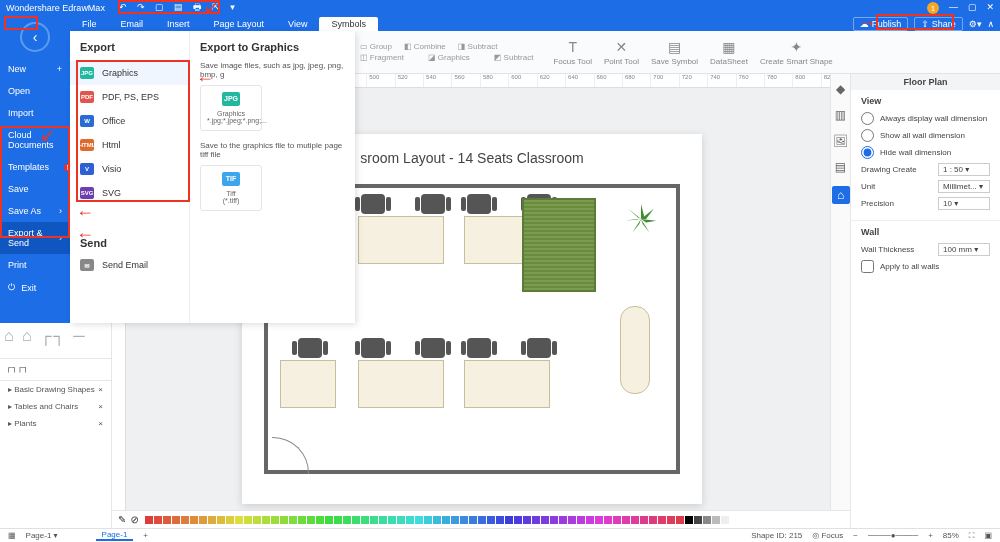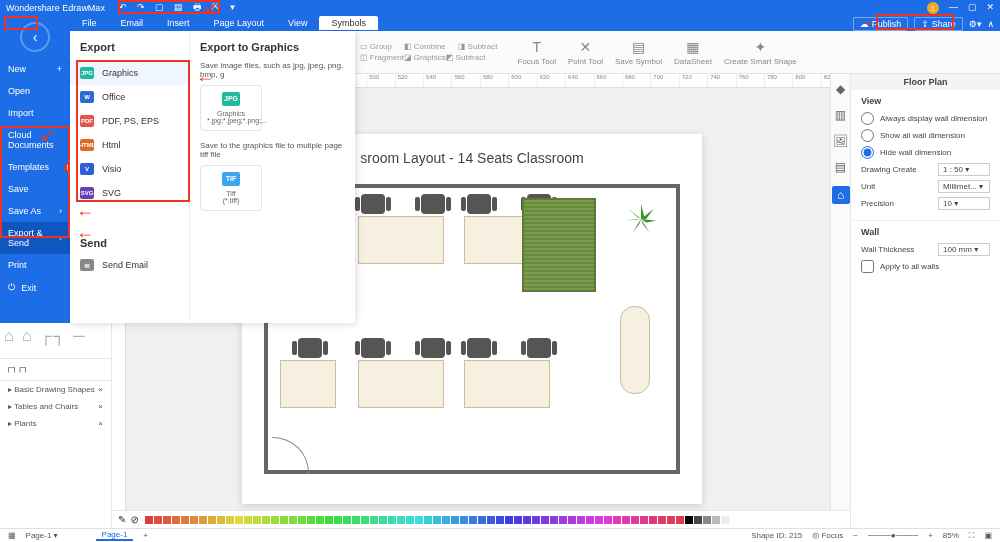--- a/index.html
+++ b/index.html
@@ -1,21 +1,21 @@
 <!DOCTYPE html>
 <html><head>
 <meta charset="utf-8">
 <style>
   * { margin:0; padding:0; box-sizing:border-box; font-family: "Segoe UI", Arial, sans-serif; }
   body { width:1000px; height:542px; overflow:hidden; background:#fff; font-size:10px; color:#333; position:relative; }
   .titlebar { height:16px; background:#1C6DE6; color:#fff; display:flex; align-items:center; padding:0 6px; font-size:9px; }
   .titlebar .app-name { margin-right:10px; }
   .titlebar .qat span { margin:0 4px; cursor:pointer; }
   .titlebar .win-controls { margin-left:auto; display:flex; gap:10px; }
-  .menubar { height:15px; background:#1C6DE6; color:#fff; display:flex; align-items:flex-start; padding-left:70px; font-size:9px; position:relative; }
+  .menubar { height:15px; background:#1C6DE6; color:#fff; display:flex; align-items:center; padding-left:70px; font-size:9px; position:relative; }
   .menubar .tab { padding:2px 12px; cursor:pointer; }
   .menubar .tab.active { background:#fff; color:#333; border-radius:2px 2px 0 0; }
   .menubar .right-actions { position:absolute; right:6px; top:0; display:flex; align-items:center; gap:6px; height:100%; color:#fff; }
   .menubar .right-actions .btn { border:1px solid rgba(255,255,255,.4); padding:1px 6px; border-radius:2px; display:flex; align-items:center; gap:3px; }
   .ribbon { height:43px; background:#fafbfc; border-bottom:1px solid #e3e3e3; display:flex; align-items:center; padding-left:360px; color:#888; font-size:8px; }
   .ribbon .grp { display:flex; flex-direction:column; align-items:center; margin:0 6px; }
   .ribbon .grp .icn { height:18px; font-size:14px; }
   .ribbon .grp-row { display:flex; gap:10px; margin-right:14px; }
   .ribbon .grp-row div { color:#999; }
   .file-blue { position:absolute; left:0; top:16px; width:70px; height:307px; background:#1C6DE6; color:#fff; font-size:9px; }
@@ -123,21 +123,21 @@
   </div>
 </div>
 
 <div class="ribbon">
   <div class="grp-row" style="flex-direction:column;gap:2px;">
     <div style="display:flex;gap:12px;">
       <div>▭ <span>Group</span></div>
       <div>◧ <span>Combine</span></div>
       <div>◨ <span>Subtract</span></div>
     </div>
-    <div style="display:flex;gap:0;">
+    <div style="display:flex;gap:24px;">
       <div>◫ <span>Fragment</span></div>
       <div>◪ <span>Graphics</span></div>
       <div>◩ <span>Subtract</span></div>
     </div>
   </div>
   <div class="grp">
       <div class="icn">T</div>
       <div>Focus Tool</div>
     </div>
   <div class="grp">
@@ -185,26 +185,26 @@
 </div>
 
 <div class="export-panel">
   <div class="export-col1">
     <h3>Export</h3>
     <div class="eitem sel">
         <span class="eicn" style="background:#22b8a0">JPG</span>
         <span>Graphics</span>
       </div>
     <div class="eitem">
+        <span class="eicn" style="background:#e1554e">PDF</span>
+        <span>PDF, PS, EPS</span>
+      </div>
+    <div class="eitem">
         <span class="eicn" style="background:#2a6bd4">W</span>
         <span>Office</span>
-      </div>
-    <div class="eitem">
-        <span class="eicn" style="background:#e1554e">PDF</span>
-        <span>PDF, PS, EPS</span>
       </div>
     <div class="eitem">
         <span class="eicn" style="background:#e06a2b">HTML</span>
         <span>Html</span>
       </div>
     <div class="eitem">
         <span class="eicn" style="background:#2e5fd4">V</span>
         <span>Visio</span>
       </div>
     <div class="eitem">

